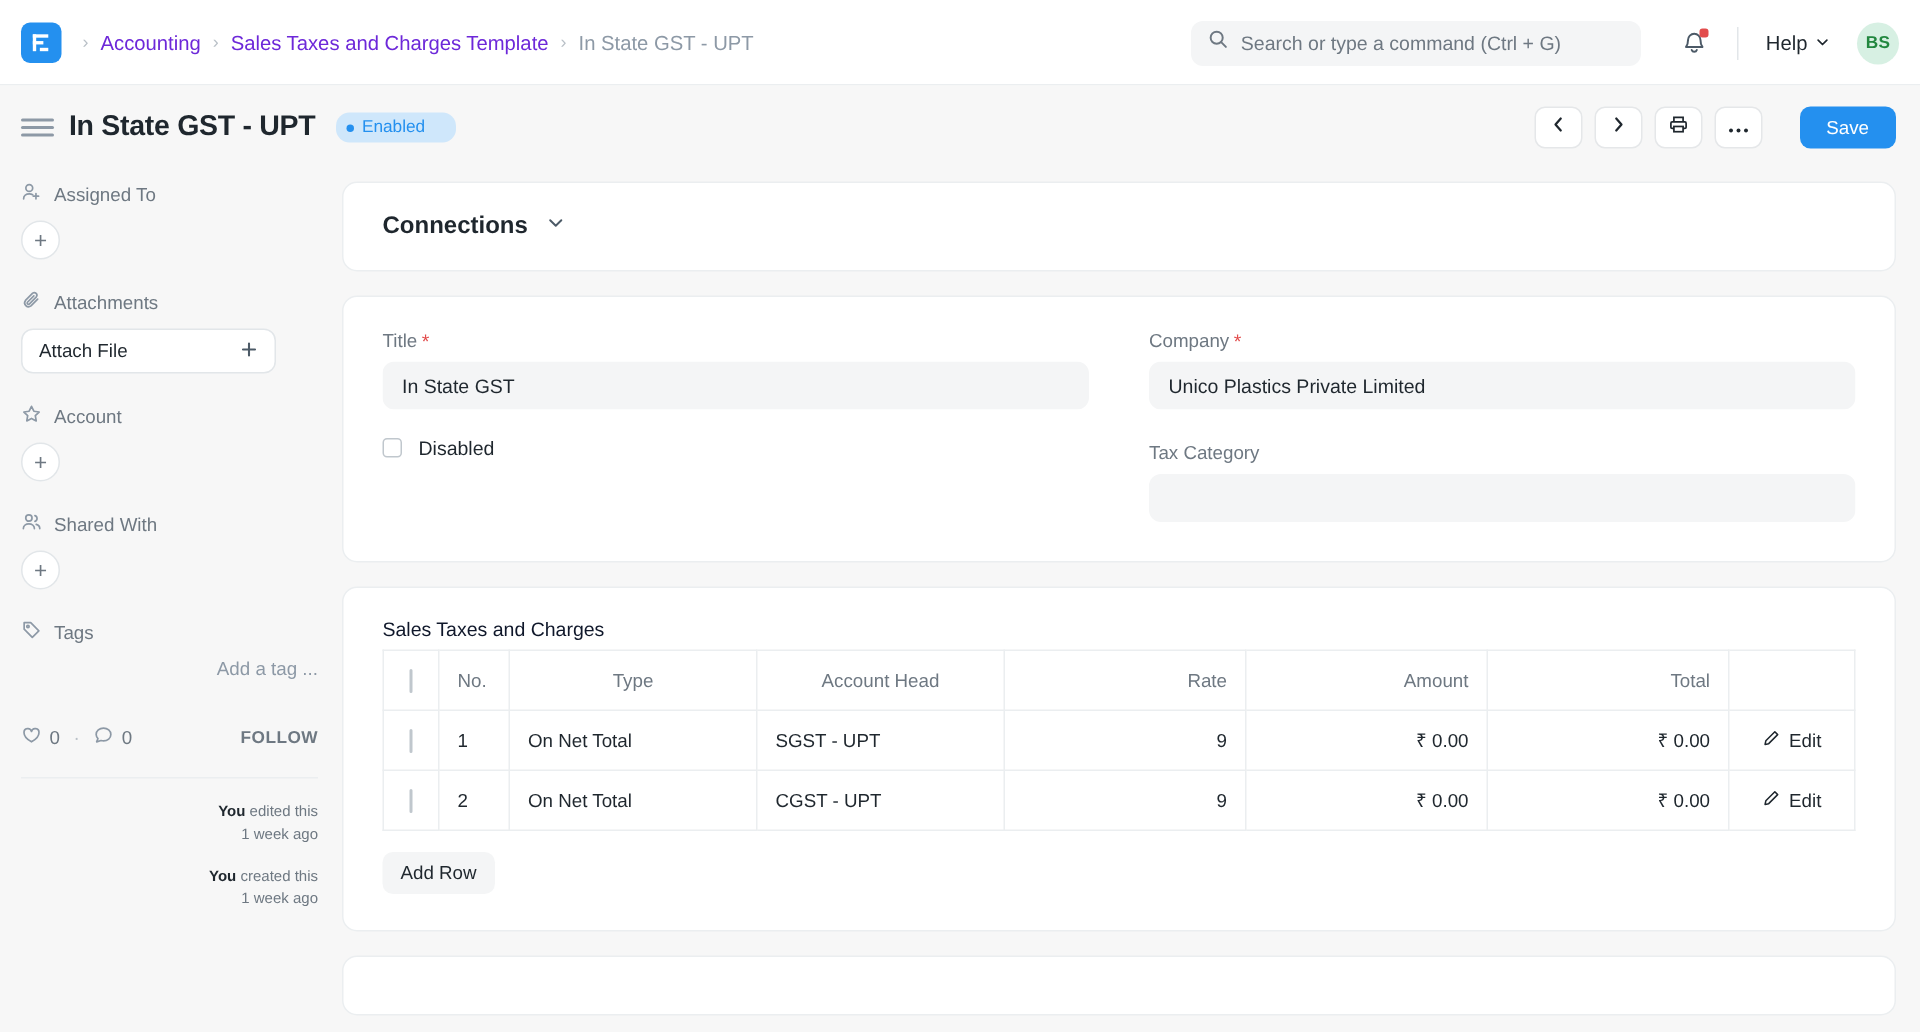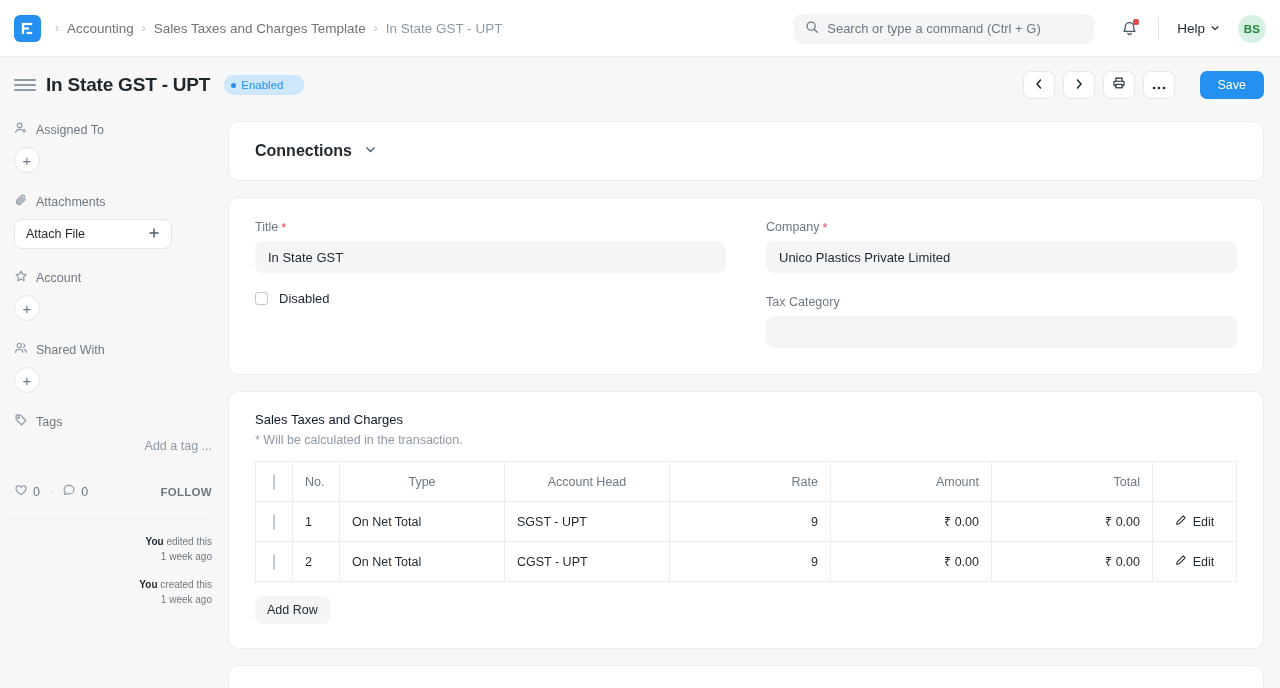--- a/index.html
+++ b/index.html
@@ -16,21 +16,21 @@
     height: 57px; background: #fff; border-bottom: 1px solid #ebeef0;
     display: flex; align-items: center; padding: 0 14px; position: relative;
   }
   .logo {
     width: 27px; height: 27px; border-radius: 6px; background: #2490ef;
     display: flex; align-items: center; justify-content: center; flex: 0 0 auto;
     cursor: pointer;
   }
   .logo svg { display: block; }
   .breadcrumb { display: flex; align-items: center; margin-left: 14px; gap: 8px; }
-  .crumb { font-size: 13.5px; color: #737373; cursor: pointer; white-space: nowrap; }
+  .crumb { font-size: 13.5px; color: #6d28d9; cursor: pointer; white-space: nowrap; }
   .crumb.last { color: #8d99a6; cursor: default; }
   .crumb-sep { color: #b9c0c7; font-size: 12px; line-height: 1; }
   .nav-right { position: absolute; right: 14px; top: 0; height: 57px; display: flex; align-items: center; gap: 0; }
   .search-box {
     width: 300px; height: 30px; background: #f4f5f6; border-radius: 8px;
     display: flex; align-items: center; padding: 0 10px; gap: 8px; cursor: text;
     border: 1px solid transparent;
   }
   .search-box input {
     border: none; outline: none; background: transparent; font-size: 13px;
@@ -78,21 +78,21 @@
   .sidebar { width: 228px; flex: 0 0 228px; padding: 8px 16px 0 14px; overflow: hidden; text-align: right; }
   .side-sec { margin-bottom: 20px; }
   .side-head { display: flex; align-items: center; gap: 8px; font-size: 12.5px; color: #6e7882; margin-bottom: 9px; }
   .side-head svg { flex: 0 0 auto; }
   .round-add {
     width: 26px; height: 26px; border-radius: 50%; border: 1px solid #e2e6e9; background: #fff;
     display: flex; align-items: center; justify-content: center; color: #6e7882; font-size: 15px;
     cursor: pointer; line-height: 1;
   }
   .attach-btn {
-    height: 30px; width: 158px; border: 1px solid #e2e6e9; border-radius: 8px; background: #fff;
+    height: 30px; width: 170px; border: 1px solid #e2e6e9; border-radius: 8px; background: #fff;
     display: flex; align-items: center; justify-content: space-between; padding: 0 11px;
     font-size: 12.5px; color: #1f272e; cursor: pointer;
   }
   .tag-input { font-size: 12.5px; color: #8d99a6; margin-top: 2px; cursor: text; }
   .side-foot { margin-top: 30px; }
   .social-row { display: flex; align-items: center; font-size: 12.5px; color: #6e7882; }
   .social-item { display: flex; align-items: center; gap: 5px; cursor: pointer; }
   .social-sep { margin: 0 9px; color: #b9c0c7; }
   .follow { margin-left: auto; font-size: 11.5px; font-weight: 600; letter-spacing: .3px; color: #6e7882; cursor: pointer; }
   .side-hr { height: 1px; background: #ebeef0; margin: 18px 0 16px; }
@@ -396,21 +396,20 @@
 
         <div class="field-label">
           <span>Tax Category</span>
         </div>
         <div class="field-input"></div>
       </div>
     </section>
 
     <section class="card card-table">
       <div class="table-title">Sales Taxes and Charges</div>
-      <div class="table-note">* Will be calculated in the transaction.</div>
 
       <table class="grid">
         <thead>
           <tr>
             <th class="c-check">
               <span class="checkbox"></span>
             </th>
             <th class="c-no">No.</th>
             <th class="c-type">Type</th>
             <th class="c-acct">Account Head</th>

